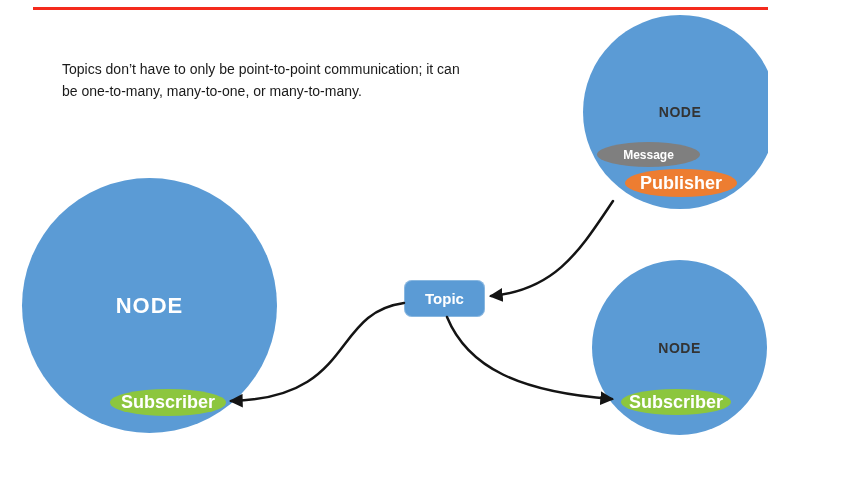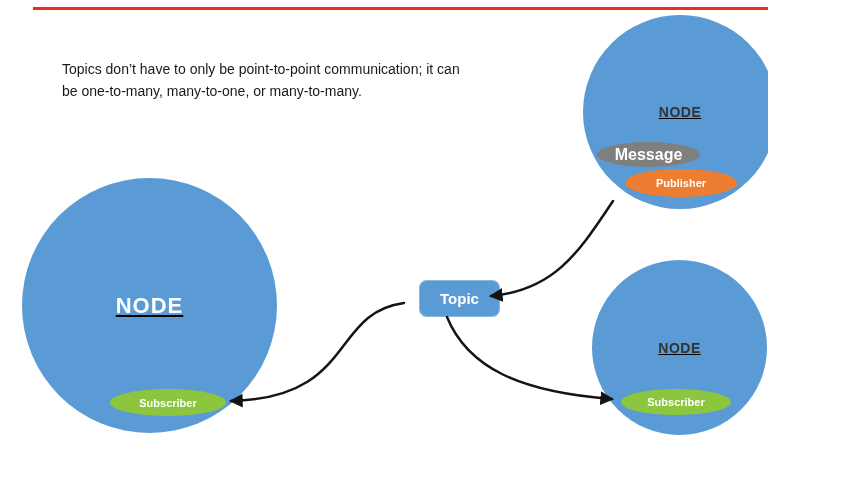--- a/index.html
+++ b/index.html
@@ -26,46 +26,45 @@
     line-height: 1.6;
     color: #1a1a1a;
   }
   .circle {
     position: absolute;
     border-radius: 50%;
     background: var(--blue, #5b9bd5);
     display: flex;
     align-items: center;
     justify-content: center;
-    text-decoration: underline;
   }
   .left-node   { left: 22px;  top: 178px; width: 255px; height: 255px; }
   .tr-node     { left: 583px; top: 15px;  width: 194px; height: 194px; }
   .br-node     { left: 592px; top: 260px; width: 175px; height: 175px; }
   .node-label { font-weight: 700; }
   .node-label.big  { color: #ffffff; font-size: 22px; letter-spacing: 1px; }
   .node-label.dark { color: #333333; font-size: 14px; letter-spacing: 0.5px; }
   .badge {
     position: absolute;
     border-radius: 50%;
     display: flex;
     align-items: center;
     justify-content: center;
     color: #ffffff;
     font-weight: 700;
-    font-size: 11px;
+    font-size: 18px;
     white-space: nowrap;
   }
   .sub-left  { left: 110px; top: 389px; width: 116px; height: 27px; background: var(--green, #8cc63e); }
   .sub-right { left: 621px; top: 389px; width: 110px; height: 26px; background: var(--green, #8cc63e); }
   .pub-badge { left: 625px; top: 169px; width: 112px; height: 28px; background: var(--orange, #ed7d31); }
-  .msg-badge { left: 597px; top: 142px; width: 103px; height: 25px; background: var(--gray, #7f7f7f); font-size: 16px; }
+  .msg-badge { left: 597px; top: 142px; width: 103px; height: 25px; background: var(--gray, #7f7f7f); font-size: 12px; }
   .topic-box {
     position: absolute;
-    left: 419px; top: 280px;
+    left: 404px; top: 280px;
     width: 81px; height: 37px;
     background: var(--blue, #5b9bd5);
     border-radius: 8px;
     display: flex;
     align-items: center;
     justify-content: center;
     color: #ffffff;
     font-weight: 700;
     font-size: 15px;
     box-shadow: inset 0 0 0 1px rgba(255,255,255,0.28);

